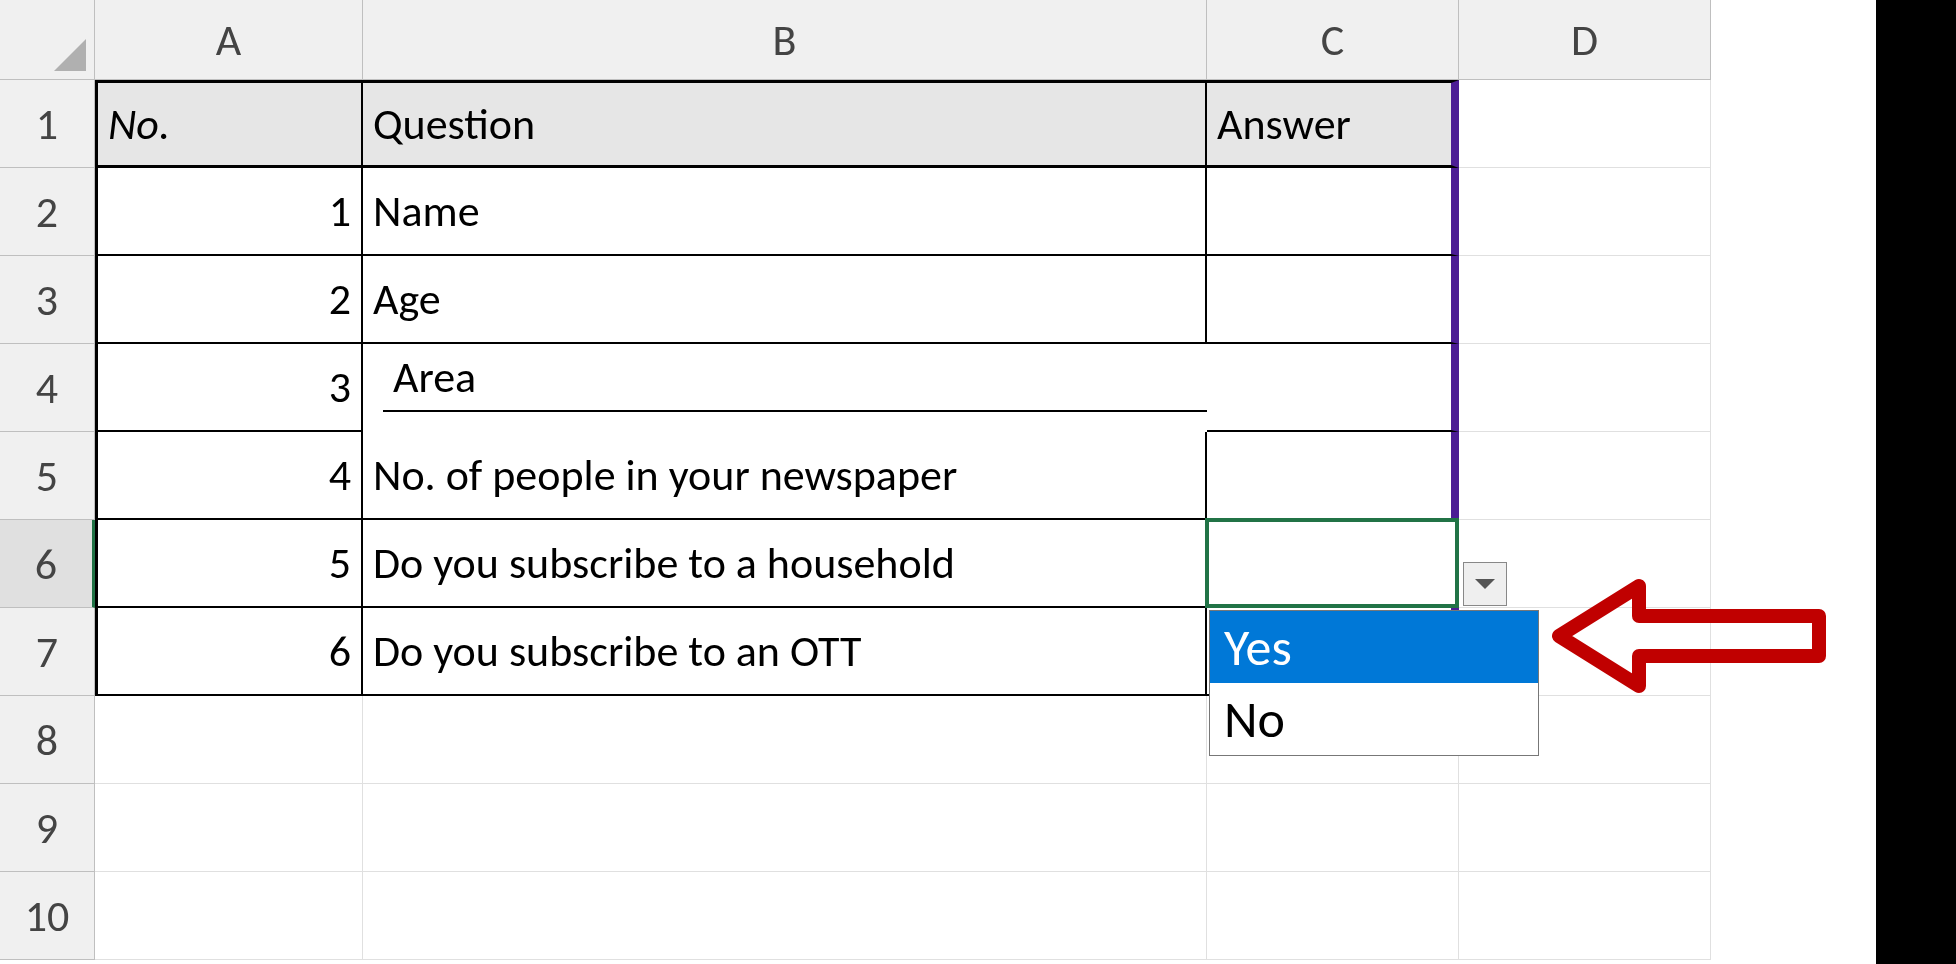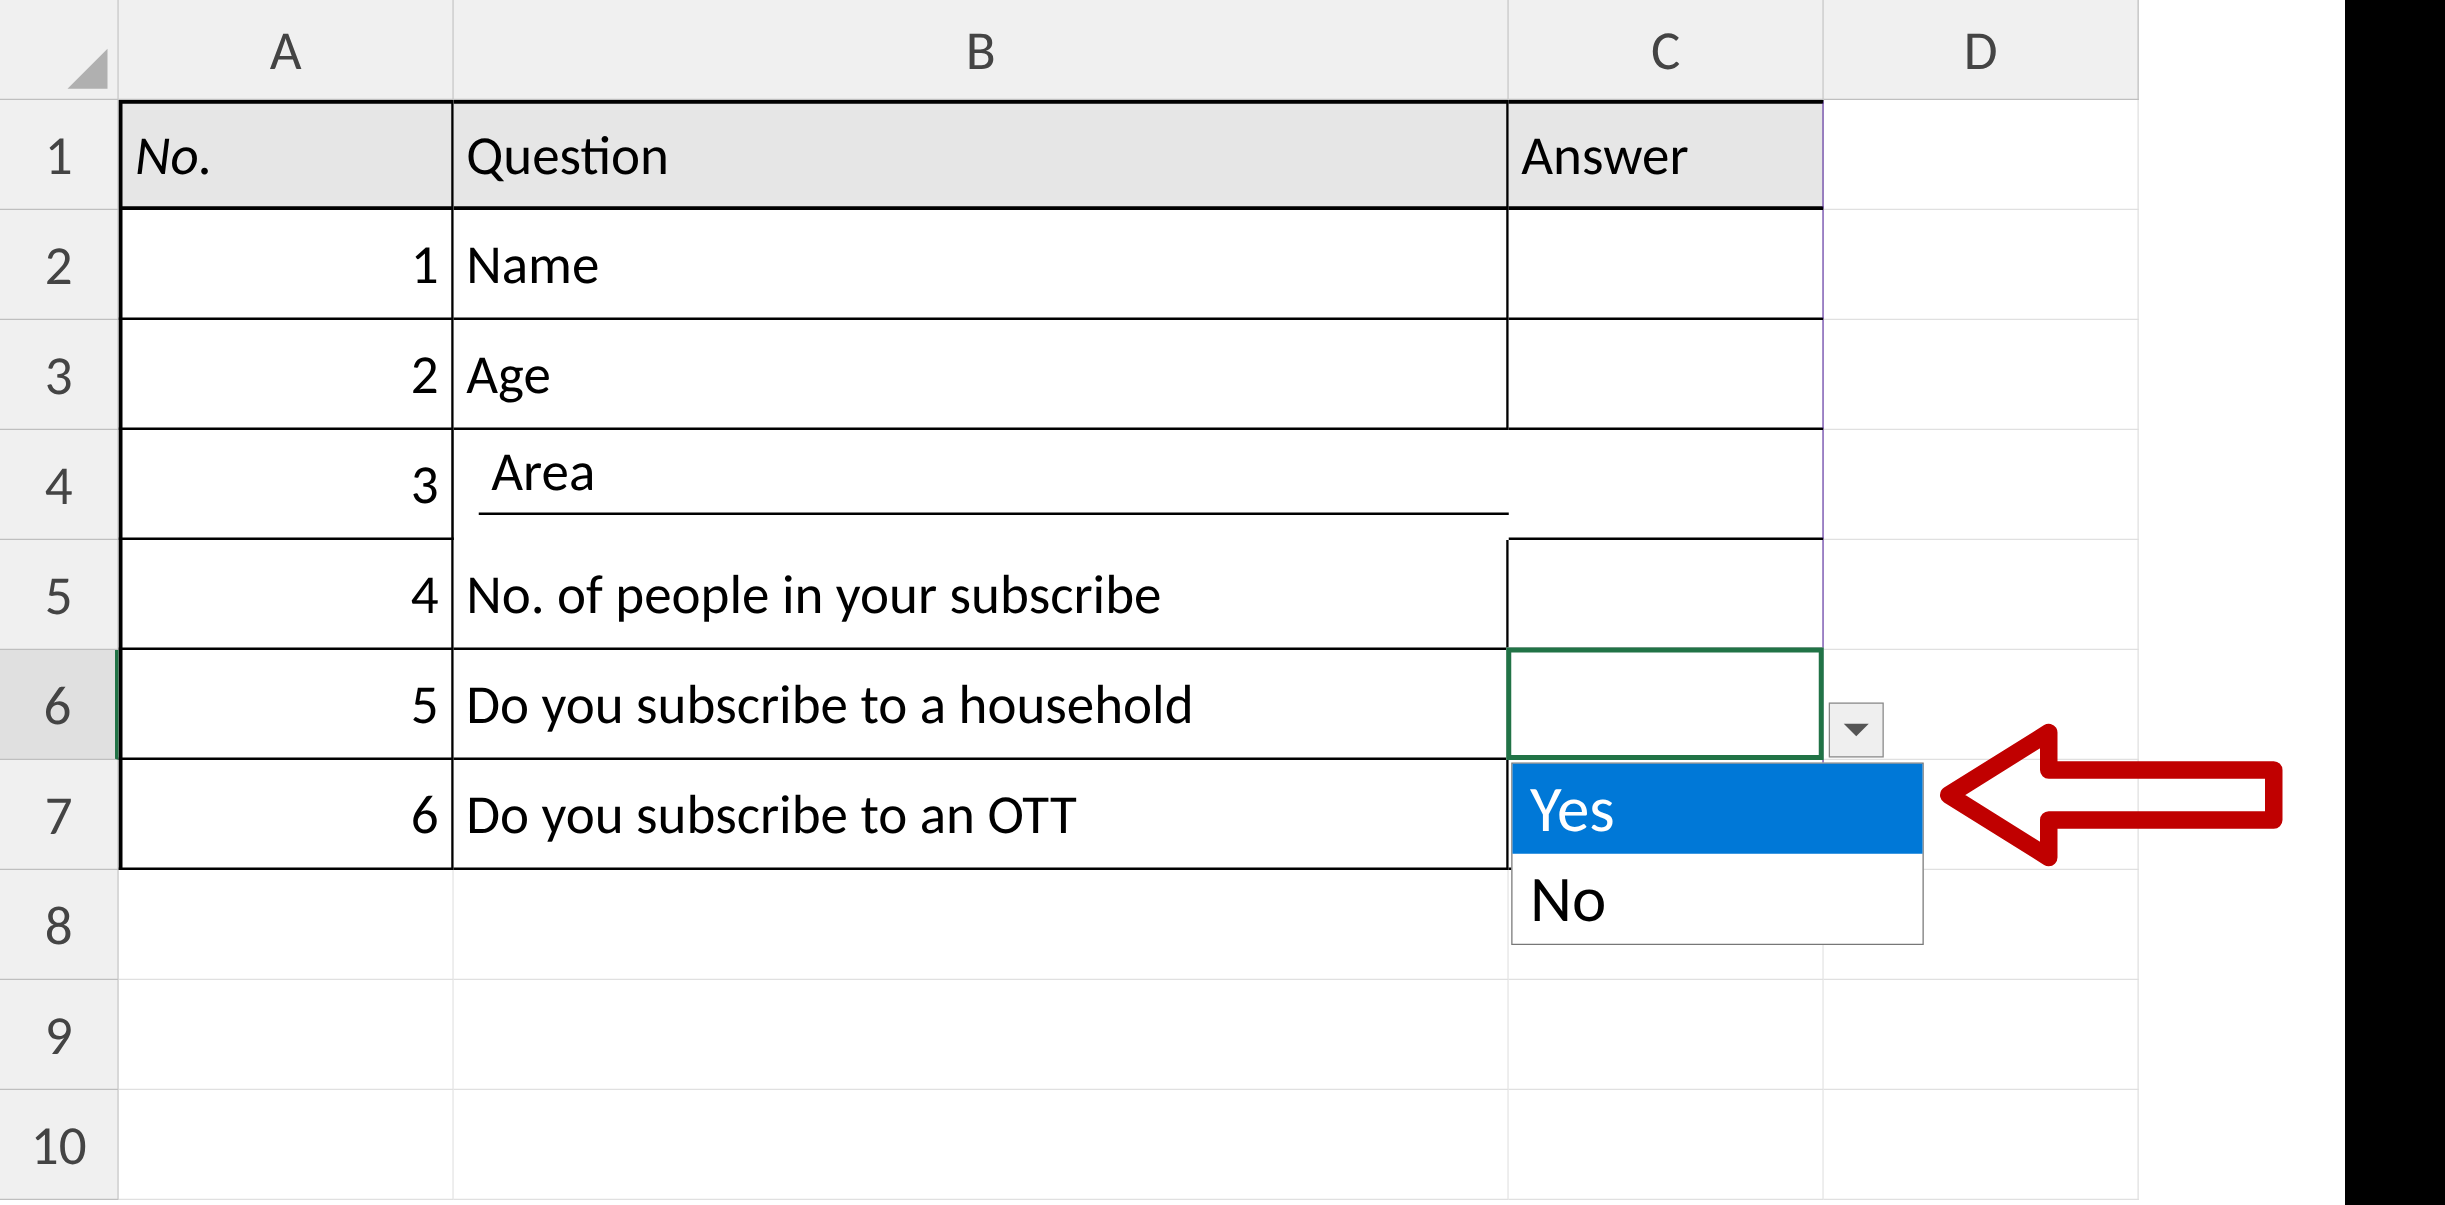--- a/index.html
+++ b/index.html
@@ -79,21 +79,21 @@
     align-items: center;
     font-size: 44px;
     color: #000;
     padding: 0 10px;
     background: #fff;
   }
   .cell.hdr {
     background: #e6e6e6;
   }
   .cell.bL { border-left: 3px solid #000; }
-  .cell.bR { border-right: 1px solid #4c1d95; }
+  .cell.bR { border-right: 8px solid #4c1d95; }
   .cell.bT { border-top: 3px solid #000; }
   .cell.bB { border-bottom: 3px solid #000; }
   .cell.num { justify-content: flex-end; }
   .selected-cell {
     position: absolute;
     border: 4px solid #217346;
     background: #fff;
     pointer-events: none;
     z-index: 5;
   }
@@ -170,21 +170,21 @@
       <div class="cell" style="left: 1459px; top: 168px; width: 252px; height: 88px;"></div>
       <div class="cell bL bB num" style="left: 95px; top: 256px; width: 268px; height: 88px; border-right: 2px solid rgb(0, 0, 0); border-bottom: 2px solid rgb(0, 0, 0);">2</div>
       <div class="cell bB" style="left: 363px; top: 256px; width: 844px; height: 88px; border-right: 2px solid rgb(0, 0, 0); border-bottom: 2px solid rgb(0, 0, 0);">Age</div>
       <div class="cell bR bB" style="left: 1207px; top: 256px; width: 252px; height: 88px; border-bottom: 2px solid rgb(0, 0, 0);"></div>
       <div class="cell" style="left: 1459px; top: 256px; width: 252px; height: 88px;"></div>
       <div class="cell bL bB num" style="left: 95px; top: 344px; width: 268px; height: 88px; border-right: 2px solid rgb(0, 0, 0); border-bottom: 2px solid rgb(0, 0, 0);">3</div>
       <div class="cell bB" style="left: 363px; top: 344px; width: 844px; height: 68px; border-right: 2px solid rgb(0, 0, 0); border-bottom: 2px solid rgb(0, 0, 0); margin-left: 20px;">Area</div>
       <div class="cell bR bB" style="left: 1207px; top: 344px; width: 252px; height: 88px; border-bottom: 2px solid rgb(0, 0, 0);"></div>
       <div class="cell" style="left: 1459px; top: 344px; width: 252px; height: 88px;"></div>
       <div class="cell bL bB num" style="left: 95px; top: 432px; width: 268px; height: 88px; border-right: 2px solid rgb(0, 0, 0); border-bottom: 2px solid rgb(0, 0, 0);">4</div>
-      <div class="cell bB" style="left: 363px; top: 432px; width: 844px; height: 88px; border-right: 2px solid rgb(0, 0, 0); border-bottom: 2px solid rgb(0, 0, 0);">No. of people in your subscribe</div>
+      <div class="cell bB" style="left: 363px; top: 432px; width: 844px; height: 88px; border-right: 2px solid rgb(0, 0, 0); border-bottom: 2px solid rgb(0, 0, 0);">No. of people in your newspaper</div>
       <div class="cell bR bB" style="left: 1207px; top: 432px; width: 252px; height: 88px; border-bottom: 2px solid rgb(0, 0, 0);"></div>
       <div class="cell" style="left: 1459px; top: 432px; width: 252px; height: 88px;"></div>
       <div class="cell bL bB num" style="left: 95px; top: 520px; width: 268px; height: 88px; border-right: 2px solid rgb(0, 0, 0); border-bottom: 2px solid rgb(0, 0, 0);">5</div>
       <div class="cell bB" style="left: 363px; top: 520px; width: 844px; height: 88px; border-right: 2px solid rgb(0, 0, 0); border-bottom: 2px solid rgb(0, 0, 0);">Do you subscribe to a household</div>
       <div class="cell bR bB" style="left: 1207px; top: 520px; width: 252px; height: 88px; border-bottom: 2px solid rgb(0, 0, 0);"></div>
       <div class="cell" style="left: 1459px; top: 520px; width: 252px; height: 88px;"></div>
       <div class="cell bL bB num" style="left: 95px; top: 608px; width: 268px; height: 88px; border-right: 2px solid rgb(0, 0, 0); border-bottom: 2px solid rgb(0, 0, 0);">6</div>
       <div class="cell bB" style="left: 363px; top: 608px; width: 844px; height: 88px; border-right: 2px solid rgb(0, 0, 0); border-bottom: 2px solid rgb(0, 0, 0);">Do you subscribe to an OTT</div>
       <div class="cell bR bB" style="left: 1207px; top: 608px; width: 252px; height: 88px; border-bottom: 2px solid rgb(0, 0, 0);"></div>
       <div class="cell" style="left: 1459px; top: 608px; width: 252px; height: 88px;"></div>

